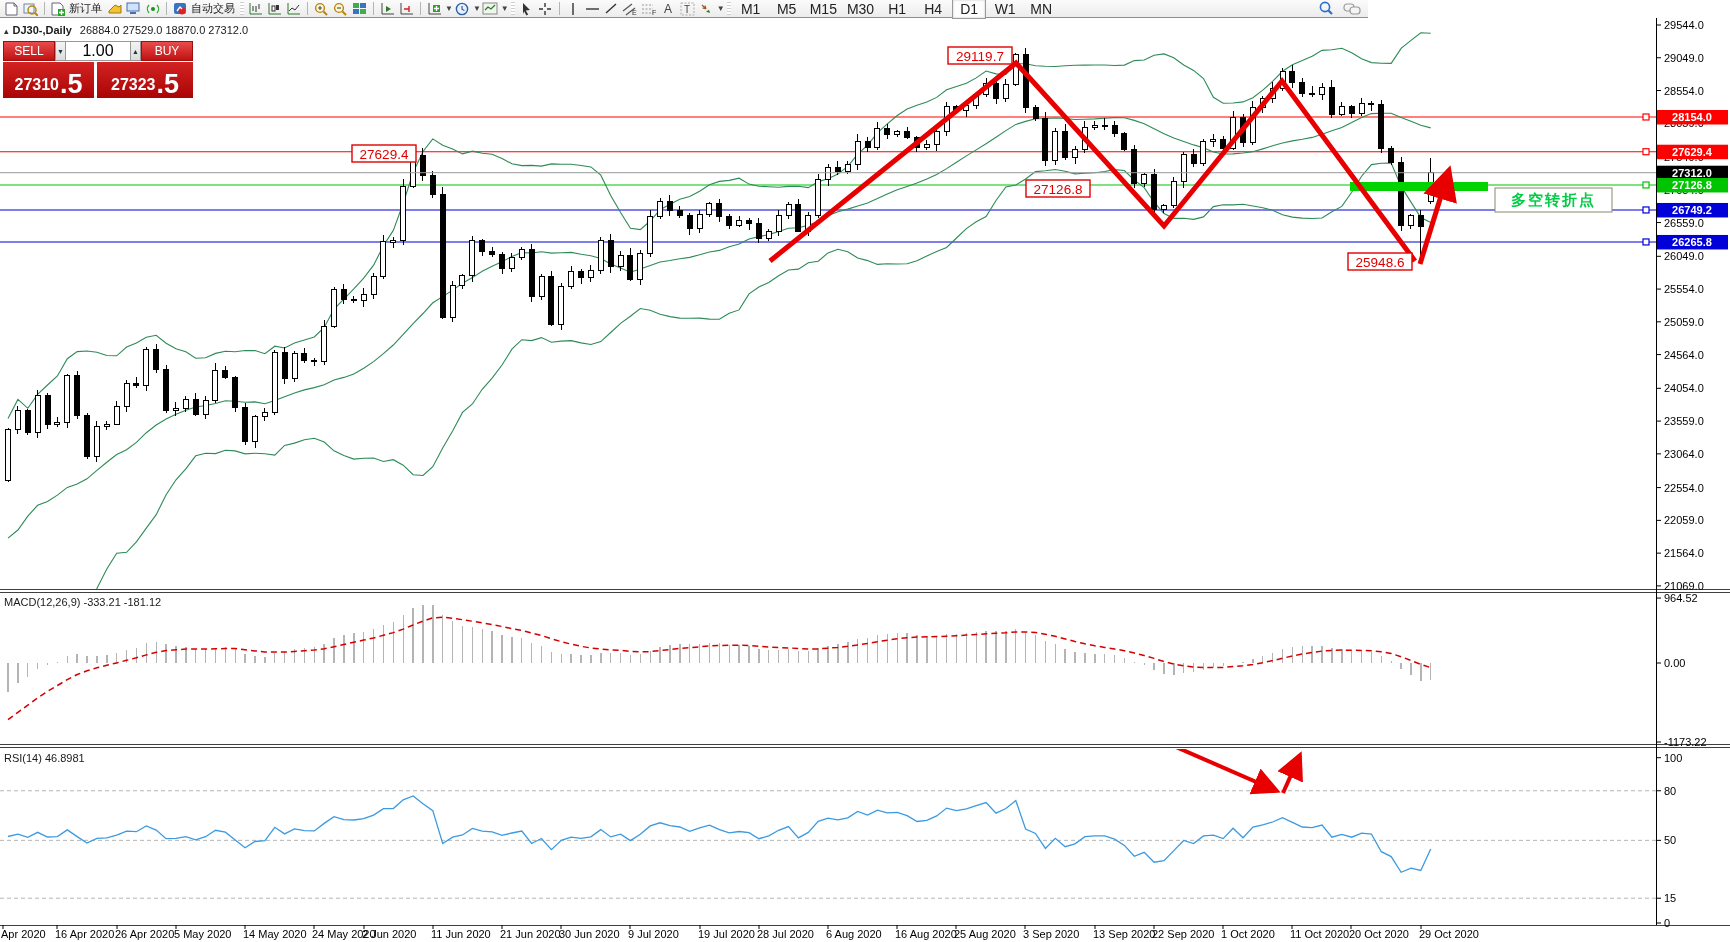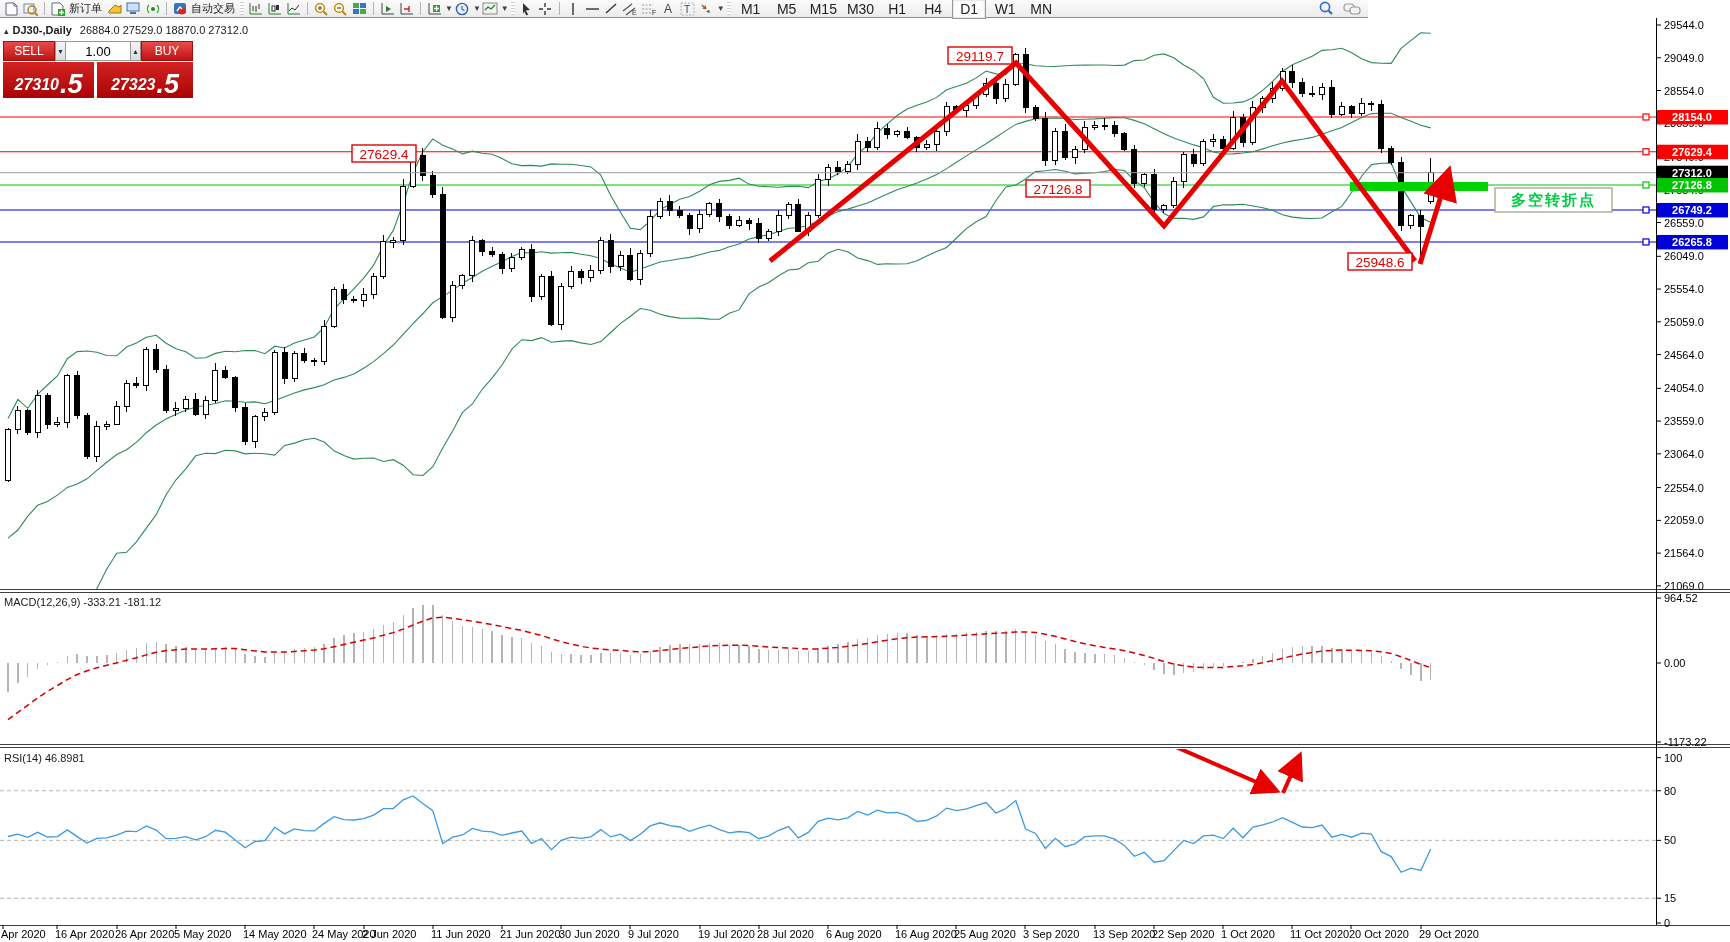--- a/index.html
+++ b/index.html
@@ -22,24 +22,24 @@
   #chart-title .tri{font-size:9px;margin-right:4px;color:#333;cursor:pointer;}
   #chart-title b{font-weight:bold;margin-right:8px;text-align:center;}
   
   #trade-panel{position:absolute;top:41px;left:3px;width:190px;z-index:6;}
   #tp-row1{display:flex;height:20px;}
   .tp-btn{width:69px;background:linear-gradient(#ea4b4b,#c01212);color:#fff;font-size:12px;
     display:flex;align-items:center;justify-content:center;cursor:pointer;border:1px solid #9e0e0e;box-sizing:border-box;}
   .tp-spin{width:14px;background:linear-gradient(#f4f4f4,#dcdcdc);border:1px solid #999;box-sizing:border-box;
     display:flex;align-items:center;justify-content:center;font-size:7px;color:#234;cursor:pointer;}
   #tp-vol{width:64px;border:1px solid #999;border-left:none;border-right:none;text-align:center;
-    font-size:13px;font-family:"Liberation Sans",sans-serif;padding:0;box-sizing:border-box;}
+    font-size:16px;font-family:"Liberation Sans",sans-serif;padding:0;box-sizing:border-box;}
   #tp-row2{display:flex;height:36px;margin-top:1px;}
   .tp-price{background:linear-gradient(#d32222,#a90505);color:#fff;display:flex;align-items:flex-end;
-    justify-content:center;padding-bottom:4px;cursor:pointer;font-style:italic;}
+    justify-content:center;padding-bottom:4px;cursor:pointer;}
   .tp-price .main{font-size:16px;font-weight:bold;letter-spacing:0px;}
   .tp-price .frac{font-size:27px;font-weight:bold;line-height:20px;margin-left:1px;}
   #tp-bid{width:93px;margin-right:3px;}
   #tp-ask{width:98px;}
   #chart-svg{position:absolute;top:18px;left:0;}
   text{font-family:"Liberation Sans","DejaVu Sans",sans-serif;}
 </style>
 </head>
 <body>
 

